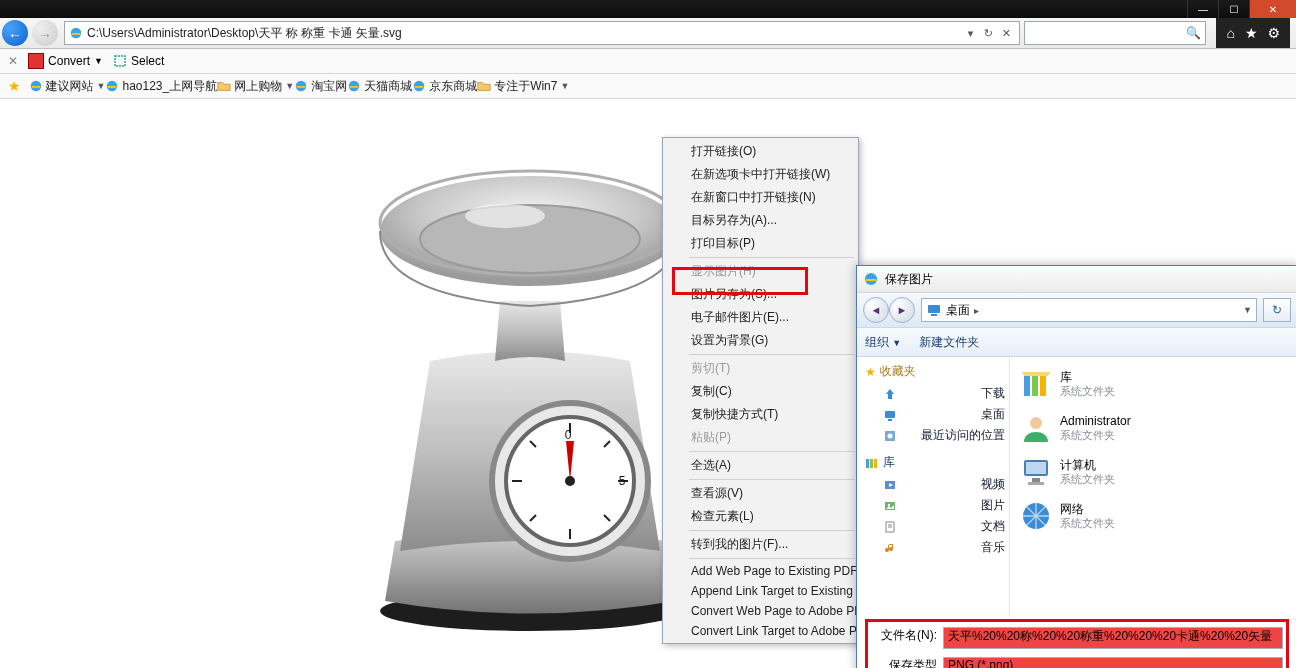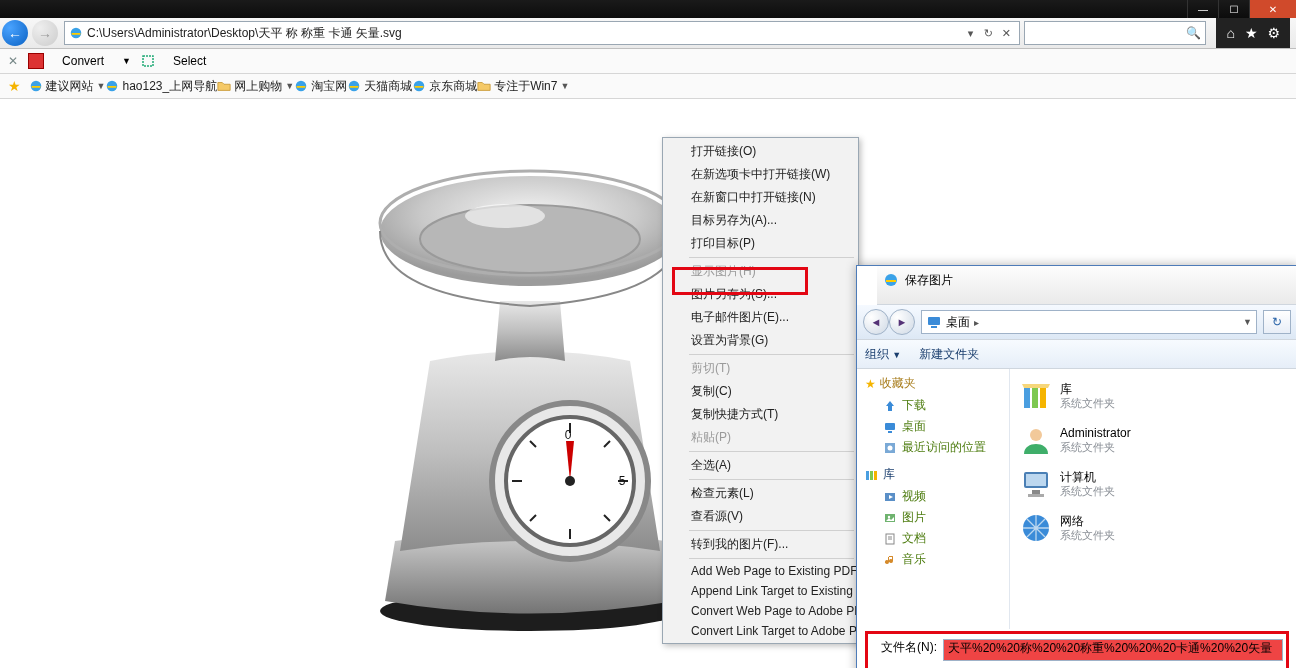--- a/index.html
+++ b/index.html
@@ -12,53 +12,53 @@
   .circlebtn.disabled{background:radial-gradient(circle at 30% 30%,#eee,#ccc);color:#999;}
   .addrwrap{flex:1;height:22px;border:1px solid #9aa7b3;background:#fff;margin:0 4px;display:flex;align-items:center;padding:0 4px;min-width:0;}
   .addrwrap .ieicon{width:14px;height:14px;margin-right:4px;}
   .addrtxt{flex:1;font-size:12px;color:#222;white-space:nowrap;overflow:hidden;}
   .addrbtn{width:18px;text-align:center;color:#555;font-size:11px;}
   .searchwrap{width:180px;height:22px;border:1px solid #9aa7b3;background:#fff;margin-right:4px;display:flex;align-items:center;}
   .searchwrap .mag{margin-left:auto;margin-right:4px;color:#888;}
   .rightsys{margin-left:6px;margin-right:6px;color:#fff;display:flex;gap:10px;font-size:14px;background:#222;height:30px;align-items:center;padding:0 10px;}
   .toolbar2{height:24px;border-bottom:1px solid #d6d6d6;display:flex;align-items:center;gap:10px;padding:0 8px;background:#fafafa;}
   .toolbar2 .closex{color:#788;}
-  .toolbar2 .conv{display:flex;align-items:center;gap:18px;}
+  .toolbar2 .conv{display:flex;align-items:center;gap:4px;}
   .toolbar2 .conv .pdf{width:14px;height:14px;background:#d33;border:1px solid #900;display:inline-block;}
   .favbar{height:24px;border-bottom:1px solid #d6d6d6;display:flex;align-items:center;gap:8px;padding:0 8px;background:#fafafa;}
   .favbar .star{color:#f5b400;font-size:14px;}
   .favitem{display:flex;align-items:center;gap:3px;color:#222;}
   .favitem .ie{width:14px;height:14px;}
   .favitem .folder{width:14px;height:14px;}
   .favitem .dd{font-size:9px;color:#555;}
   .content{position:relative;height:572px;background:#fff;}
   .scale{position:absolute;left:370px;top:12px;width:320px;height:520px;}
   
   .ctxmenu{position:absolute;left:662px;top:38px;width:195px;background:#f2f2f2;border:1px solid #9aa7b3;box-shadow:2px 2px 6px rgba(0,0,0,0.25);padding:2px 0;}
   .ctxitem{padding:3px 10px 3px 28px;font-size:12px;color:#222;white-space:nowrap;position:relative;}
   .ctxitem.disabled{color:#9a9a9a;}
   .ctxsep{height:1px;background:#d0d0d0;margin:2px 4px 2px 26px;}
   .ctxhi{position:absolute;left:672px;top:168px;width:130px;height:22px;border:3px solid #e30613;pointer-events:none;}
   
   .dialog{position:absolute;left:856px;top:166px;width:440px;height:500px;background:#fff;border:1px solid #4d7bb8;box-shadow:0 0 10px rgba(0,0,0,0.3);}
-  .dlg-title{height:26px;background:linear-gradient(#fdfdfd,#eaeaea);display:flex;align-items:flex-start;padding:6px 6px;gap:6px;border-bottom:1px solid #cfd6de;margin-left:20px;}
+  .dlg-title{height:26px;background:linear-gradient(#fdfdfd,#eaeaea);display:flex;align-items:center;padding:0 6px;gap:6px;border-bottom:1px solid #cfd6de;}
   .dlg-nav{height:34px;background:linear-gradient(#f5f9ff,#dde8f5);display:flex;align-items:center;padding:0 6px;gap:6px;border-bottom:1px solid #cfd6de;}
   .navpair{display:flex;}
   .navball{width:24px;height:24px;border-radius:50%;background:radial-gradient(circle at 30% 30%,#fff,#cfd9e5);border:1px solid #9fb2c8;display:flex;align-items:center;justify-content:center;font-size:11px;color:#537;}
   .crumb{flex:1;height:22px;border:1px solid #9fb2c8;background:#fff;display:flex;align-items:center;padding:0 4px;gap:4px;}
   .crumb .dd{font-size:9px;color:#555;margin-left:auto;}
   .refreshbox{width:26px;height:22px;border:1px solid #9fb2c8;background:linear-gradient(#fff,#e8eef7);display:flex;align-items:center;justify-content:center;color:#2a64a8;}
   .dlg-tool{height:28px;background:linear-gradient(#f7fbff,#e6eef8);display:flex;align-items:center;padding:0 8px;gap:18px;border-bottom:1px solid #cfd6de;color:#1a3e6e;}
   .dlg-tool .dd{font-size:9px;}
   .dlg-body{display:flex;height:260px;}
   .dlg-side{width:140px;border-right:1px solid #e1e7ef;padding:6px 4px 6px 8px;overflow:hidden;}
   .sidegroup{margin-bottom:8px;}
   .sidehdr{display:flex;align-items:center;gap:4px;font-size:12px;color:#a67a17;margin-bottom:3px;position:relative;}
   .sidehdr.blue{color:#1a3e6e;}
-  .sideitem{display:flex;align-items:center;gap:5px;padding:2px 0 2px 18px;color:#4d7c0f;}
+  .sideitem{display:flex;align-items:center;gap:5px;padding:2px 0 2px 18px;color:#0f172a;justify-content:space-between;}
   .dlg-main{flex:1;padding:6px;display:flex;flex-wrap:wrap;align-content:flex-start;gap:2px 10px;}
   .mitem{display:flex;align-items:center;gap:6px;width:200px;padding:3px 2px;}
   .mitem .big{width:36px;height:36px;display:flex;align-items:center;justify-content:center;}
   .mitem .txts{display:flex;flex-direction:column;line-height:14px;}
   .mitem .sub{color:#8a8f96;font-size:11px;}
   .dlg-fields{padding:10px 14px;position:relative;}
   .fieldrow{display:flex;align-items:flex-start;margin-bottom:8px;}
   .fieldrow label{width:66px;text-align:right;margin-right:6px;font-size:12px;}
   .fieldrow .inp{flex:1;height:20px;border:1px solid #9fb2c8;background:#ef4444;padding:0 4px;font-size:12px;overflow:hidden;white-space:nowrap;}
   .fieldbox{position:absolute;left:8px;top:2px;right:8px;height:60px;border:3px solid #e30613;pointer-events:none;}
@@ -233,22 +233,22 @@
       <div class="ctxitem">电子邮件图片(E)...</div>
       <div class="ctxitem">设置为背景(G)</div>
       <div class="ctxsep"></div>
       <div class="ctxitem disabled">剪切(T)</div>
       <div class="ctxitem">复制(C)</div>
       <div class="ctxitem">复制快捷方式(T)</div>
       <div class="ctxitem disabled">粘贴(P)</div>
       <div class="ctxsep"></div>
       <div class="ctxitem">全选(A)</div>
       <div class="ctxsep"></div>
+      <div class="ctxitem">查看源(V)</div>
       <div class="ctxitem">检查元素(L)</div>
-      <div class="ctxitem">查看源(V)</div>
       <div class="ctxsep"></div>
       <div class="ctxitem">转到我的图片(F)...</div>
       <div class="ctxsep"></div>
       <div class="ctxitem">Add Web Page to Existing PDF</div>
       <div class="ctxitem">Append Link Target to Existing PDF</div>
       <div class="ctxitem">Convert Web Page to Adobe PDF</div>
       <div class="ctxitem">Convert Link Target to Adobe PDF</div>
     </div>
   <div class="ctxhi"></div>
 

